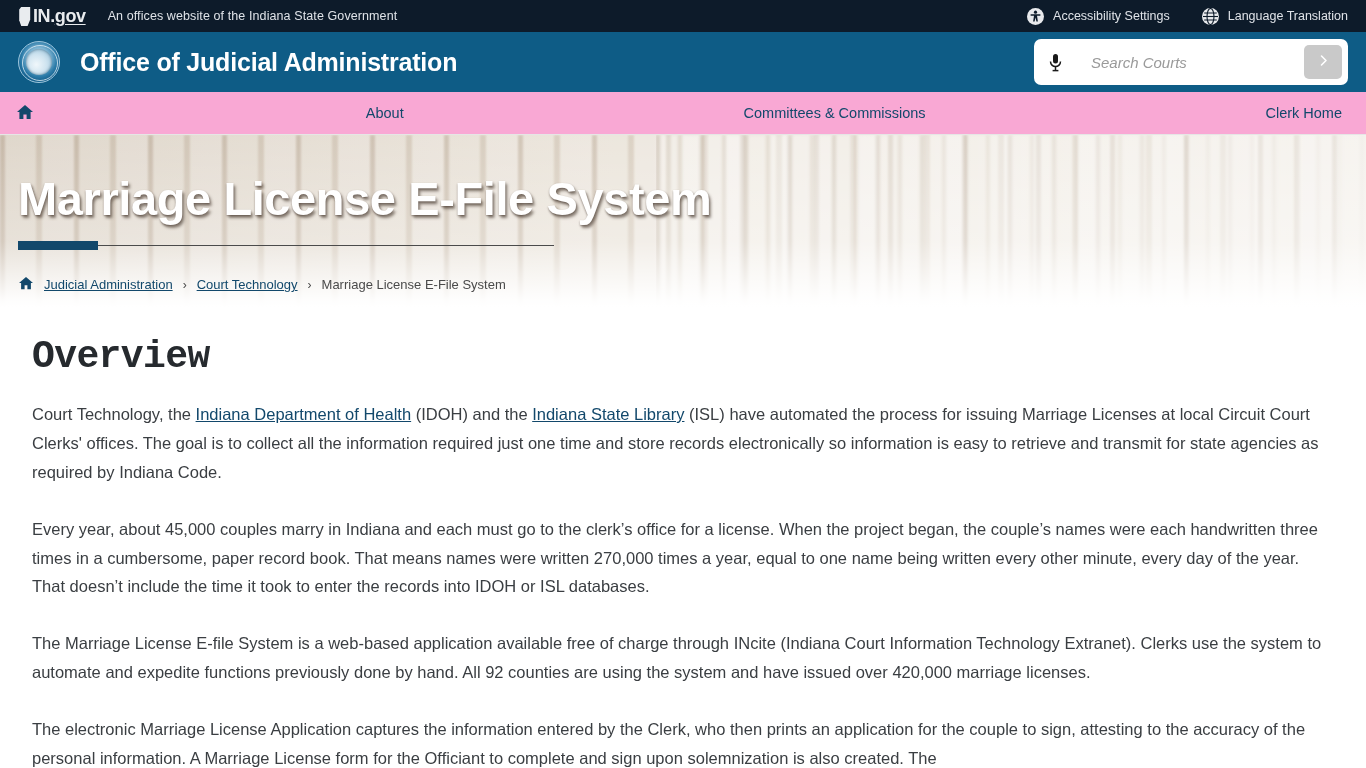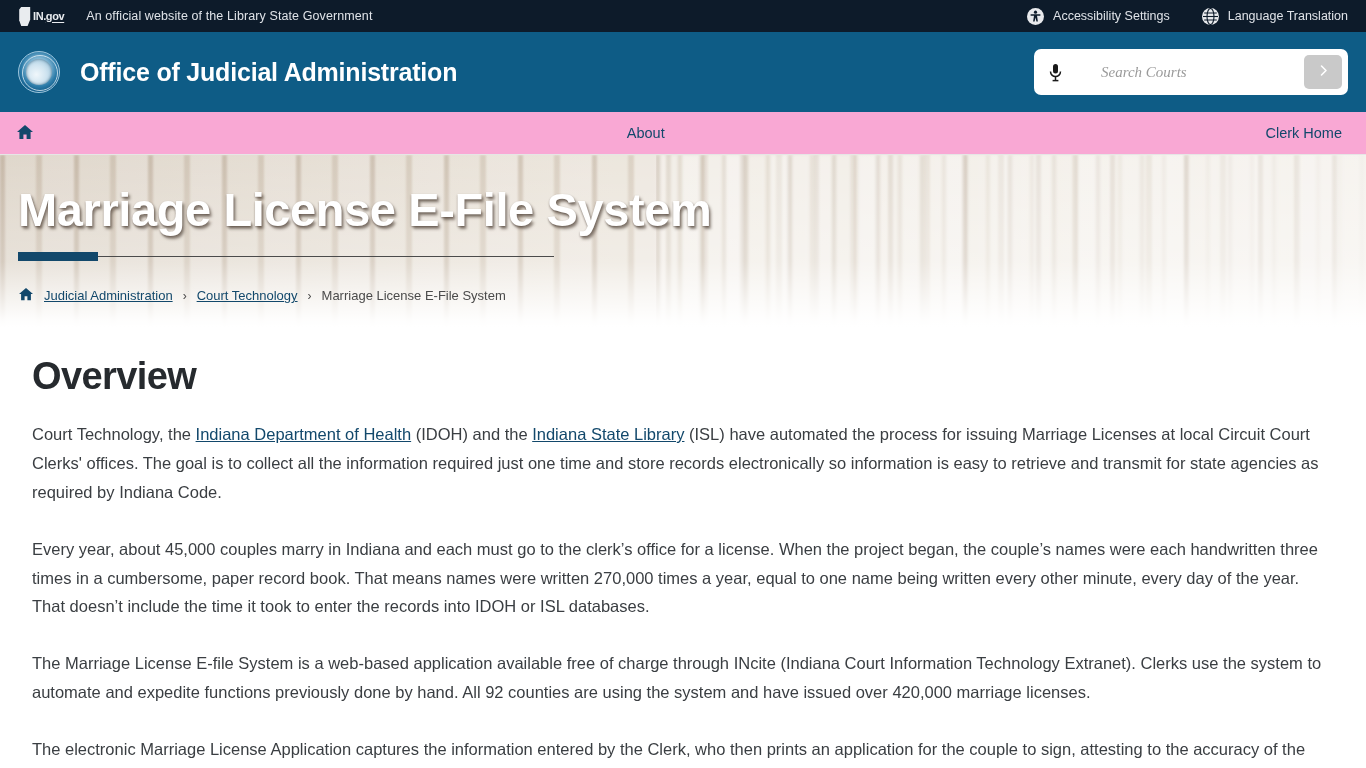--- a/index.html
+++ b/index.html
@@ -11,35 +11,35 @@
   }
 
   
   .utility-bar{
     height:32px; background:#0d1b2a; display:flex; align-items:center;
     padding:0 18px; color:#e8eaed;
   }
   .ingov-logo{ display:flex; align-items:center; gap:1px; margin-right:22px; }
   .ingov-mark{ width:14px; height:19px; position:relative; display:block; }
   .ingov-text{
-    font-size:11px; font-weight:bold; letter-spacing:-0.4px;
+    font-size:18px; font-weight:bold; letter-spacing:-0.4px;
     color:#e9ecef; line-height:1; display:flex; align-items:baseline;
   }
   .ingov-text .gov{ text-decoration:underline; text-underline-offset:2px; }
   .official-text{ font-size:12.5px; color:#dfe3e8; letter-spacing:.1px; }
   .utility-right{ margin-left:auto; display:flex; align-items:center; gap:32px;padding-left:8px; }
   .util-link{
     display:flex; align-items:center; gap:9px; font-size:12.5px;
     color:#dfe3e8; text-decoration:none; cursor:pointer;
   }
   .util-icon{ width:17px; height:17px; display:block; }
 
   
   .masthead{
-    height:80px; background:#0e5c86; display:flex; align-items:center;
+    height:60px; background:#0e5c86; display:flex; align-items:center;
     padding:0 18px; position:relative;
   }
   .seal{
     width:42px; height:42px; border-radius:50%;
     background:
       radial-gradient(circle at 50% 42%, #bcd9ea 0%, #7fb4d2 36%, #2b7ba8 58%, #17628f 72%, #0e5c86 100%);
     border:1.5px solid #9ec6dd; margin-right:20px; flex:0 0 auto;
     position:relative; overflow:hidden;
   }
   .seal::before{
@@ -58,22 +58,22 @@
     color:#ffffff; font-size:25px; font-weight:bold; letter-spacing:-0.2px;
   }
 
   .search-wrap{
     position:absolute; right:18px; top:50%; transform:translateY(-50%);
     width:314px; height:46px; background:#ffffff; border-radius:7px;
     display:flex; align-items:center; padding:0 6px 0 14px;
   }
   .mic-icon{ width:15px; height:19px; flex:0 0 auto; display:block; }
   .search-input{
-    flex:1 1 auto; border:0; outline:0; height:100%; margin-left:36px;
-    font-family:Liberation Serif, serif; font-size:15px;
+    flex:1 1 auto; border:0; outline:0; height:100%; margin-left:26px;
+    font-family:Liberation Sans, sans-serif; font-size:15px;
     font-style:italic; color:#c2410c; background:transparent;
   }
   .search-input::placeholder{ color:#9a9a9a; font-style:italic; }
   .search-submit{
     width:38px; height:34px; border:0; border-radius:5px; background:#c9c9c9;
     color:#ffffff; cursor:pointer; display:flex; align-items:center;
     justify-content:center; flex:0 0 auto;
   }
 
   
@@ -116,21 +116,21 @@
     filter:blur(1.6px);
     -webkit-mask-image:linear-gradient(90deg, rgba(0,0,0,1) 0%, rgba(0,0,0,.55) 70%, rgba(0,0,0,.25) 100%);
             mask-image:linear-gradient(90deg, rgba(0,0,0,1) 0%, rgba(0,0,0,.55) 70%, rgba(0,0,0,.25) 100%);
   }
   .hero-tint{
     position:absolute; inset:0;
     background:
       linear-gradient(180deg, rgba(255,255,255,.06) 0%, rgba(255,255,255,.30) 62%, rgba(255,255,255,.96) 96%, #fff 100%),
       linear-gradient(90deg, rgba(120,96,72,.10) 0%, rgba(255,255,255,.10) 45%, rgba(255,255,255,.55) 100%);
   }
-  .hero-inner{ position:relative; padding:4px 18px; height:100%; }
+  .hero-inner{ position:relative; padding:13px 18px; height:100%; }
   .hero-title{
     margin:0; padding-top:26px;
     font-size:47px; font-weight:bold; color:#ffffff; letter-spacing:-0.4px;
     line-height:1.05;
     text-shadow:2px 3px 3px rgba(60,45,35,.55), 0 1px 2px rgba(60,45,35,.45);
   }
   .hero-rule{
     position:relative; margin-top:22px; width:536px; height:1px; background:#4b4b4b;
   }
   .hero-accent{
@@ -141,21 +141,21 @@
     font-size:13px; color:#3d3d3d;
   }
   .crumb-link{ color:#12486b; text-decoration:underline; cursor:pointer; }
   .crumb-current{ color:#4a4a4a; }
   .crumb-sep{ color:#4a4a4a; font-size:12px; }
 
   
   .content{ padding:28px 32px 0 32px; }
   .section-title{
     margin:0 0 22px 0; font-size:38px; font-weight:bold;
-    color:#262a2e; letter-spacing:-0.6px;
+    color:#262a2e; letter-spacing:-0.6px;font-family:Liberation Mono, monospace;
   }
   .para{
     margin:0 0 28px 0; font-size:16.5px; line-height:1.75; color:#3a3e42;
     max-width:1300px;
   }
   .para a{ color:#12486b; text-decoration:underline; }
 </style>
 </head>
 <body>
 
@@ -165,21 +165,21 @@
       <svg width="14" height="19" viewBox="0 0 14 19" aria-hidden="true">
         <path d="M3.2 0 H12.2 L12.2 12.5 L9.6 19 H3.2 L1.2 13.2 L1.2 2.6 Z" fill="#e9ecef"></path>
       </svg>
     </span>
     <span class="ingov-text">
       <span>IN</span>
         <span>.</span>
         <span class="gov">gov</span>
     </span>
   </a>
-  <span class="official-text">An official website of the Library State Government</span>
+  <span class="official-text">An offices website of the Indiana State Government</span>
 
   <div class="utility-right">
     <a class="util-link">
       <span class="util-icon">
         <svg width="17" height="17" viewBox="0 0 17 17" aria-hidden="true">
           <circle cx="8.5" cy="8.5" r="8.5" fill="#e8eaed"></circle>
           <circle cx="8.5" cy="4.2" r="1.6" fill="#0d1b2a"></circle>
           <path d="M3.6 6.3 H13.4 V7.7 H10 L10.9 13.4 H9.4 L8.5 9.6 L7.6 13.4 H6.1 L7 7.7 H3.6 Z" fill="#0d1b2a"></path>
         </svg>
       </span>
@@ -228,20 +228,23 @@
     <span>
       <svg width="18" height="16" viewBox="0 0 18 16" aria-hidden="true">
         <path d="M9 1 L17 8 H14.6 V15 H10.6 V10.6 H7.4 V15 H3.4 V8 H1 Z" fill="#12486b"></path>
       </svg>
     </span>
   </a>
   <a class="nav-item">
     <span>About</span>
   </a>
   <a class="nav-item">
+    <span>Committees &amp; Commissions</span>
+  </a>
+  <a class="nav-item">
     <span>Clerk Home</span>
   </a>
 </nav>
 
 <div class="hero">
   <div class="hero-bg">
     <div class="hero-cols"></div>
     <div class="hero-cols2"></div>
     <div class="hero-tint"></div>
   </div>

